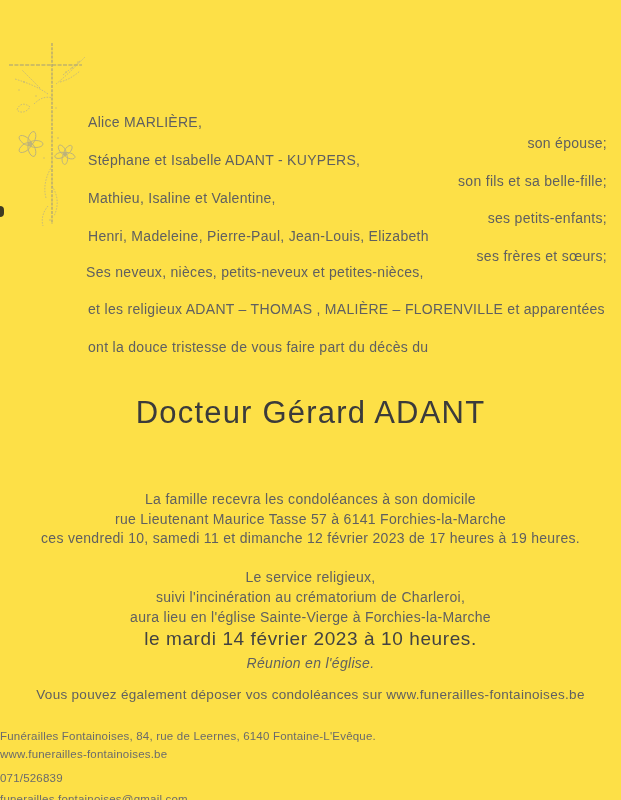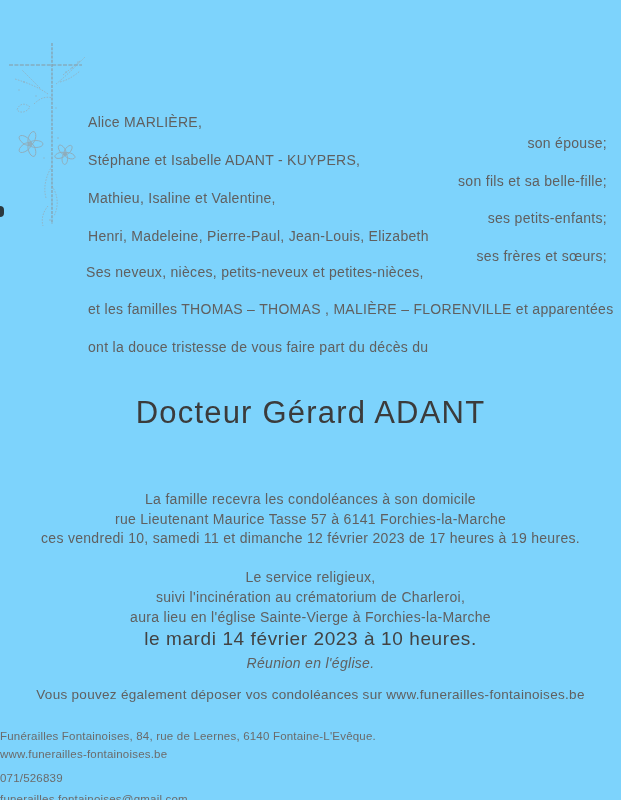--- a/index.html
+++ b/index.html
@@ -4,21 +4,21 @@
 <style>
   html,body{margin:0;padding:0;}
   body{
     background:#e9e9e9;
     font-family:"Liberation Sans","DejaVu Sans",sans-serif;
   }
   .page{
     position:relative;
     width:621px;height:800px;
     margin:0 auto;
-    background:#7dd3fc;
+    background:#fde047;
     overflow:hidden;
     color:#606060;
   }
   .line{
     position:absolute;
     font-size:14px;
     letter-spacing:.3px;
     white-space:nowrap;
     color:#606060;
   }
@@ -120,21 +120,21 @@
   <div class="line relation-line" style="top:173px">son fils et sa belle-fille;</div>
 
   <div class="line name-line" style="top:190px">Mathieu, Isaline et Valentine,</div>
   <div class="line relation-line" style="top:210px">ses petits-enfants;</div>
 
   <div class="line name-line" style="top:228px">Henri, Madeleine, Pierre-Paul, Jean-Louis, Elizabeth</div>
   <div class="line relation-line" style="top:248px">ses frères et sœurs;</div>
 
   <div class="line name-line" style="top:264px;left:86px">Ses neveux, nièces, petits-neveux et petites-nièces,</div>
 
-  <div class="line name-line" style="top:301px">et les familles THOMAS – THOMAS , MALIÈRE – FLORENVILLE et apparentées</div>
+  <div class="line name-line" style="top:301px">et les religieux ADANT – THOMAS , MALIÈRE – FLORENVILLE et apparentées</div>
 
   <div class="line name-line" style="top:339px">ont la douce tristesse de vous faire part du décès du</div>
 
   <div class="line center title-line" style="top:395px">Docteur Gérard ADANT</div>
 
   <div class="line center" style="top:491px">La famille recevra les condoléances à son domicile</div>
   <div class="line center" style="top:511px">rue Lieutenant Maurice Tasse 57 à 6141 Forchies-la-Marche</div>
   <div class="line center" style="top:530px">ces vendredi 10, samedi 11 et dimanche 12 février 2023 de 17 heures à 19 heures.</div>
 
   <div class="line center" style="top:569px">Le service religieux,</div>

